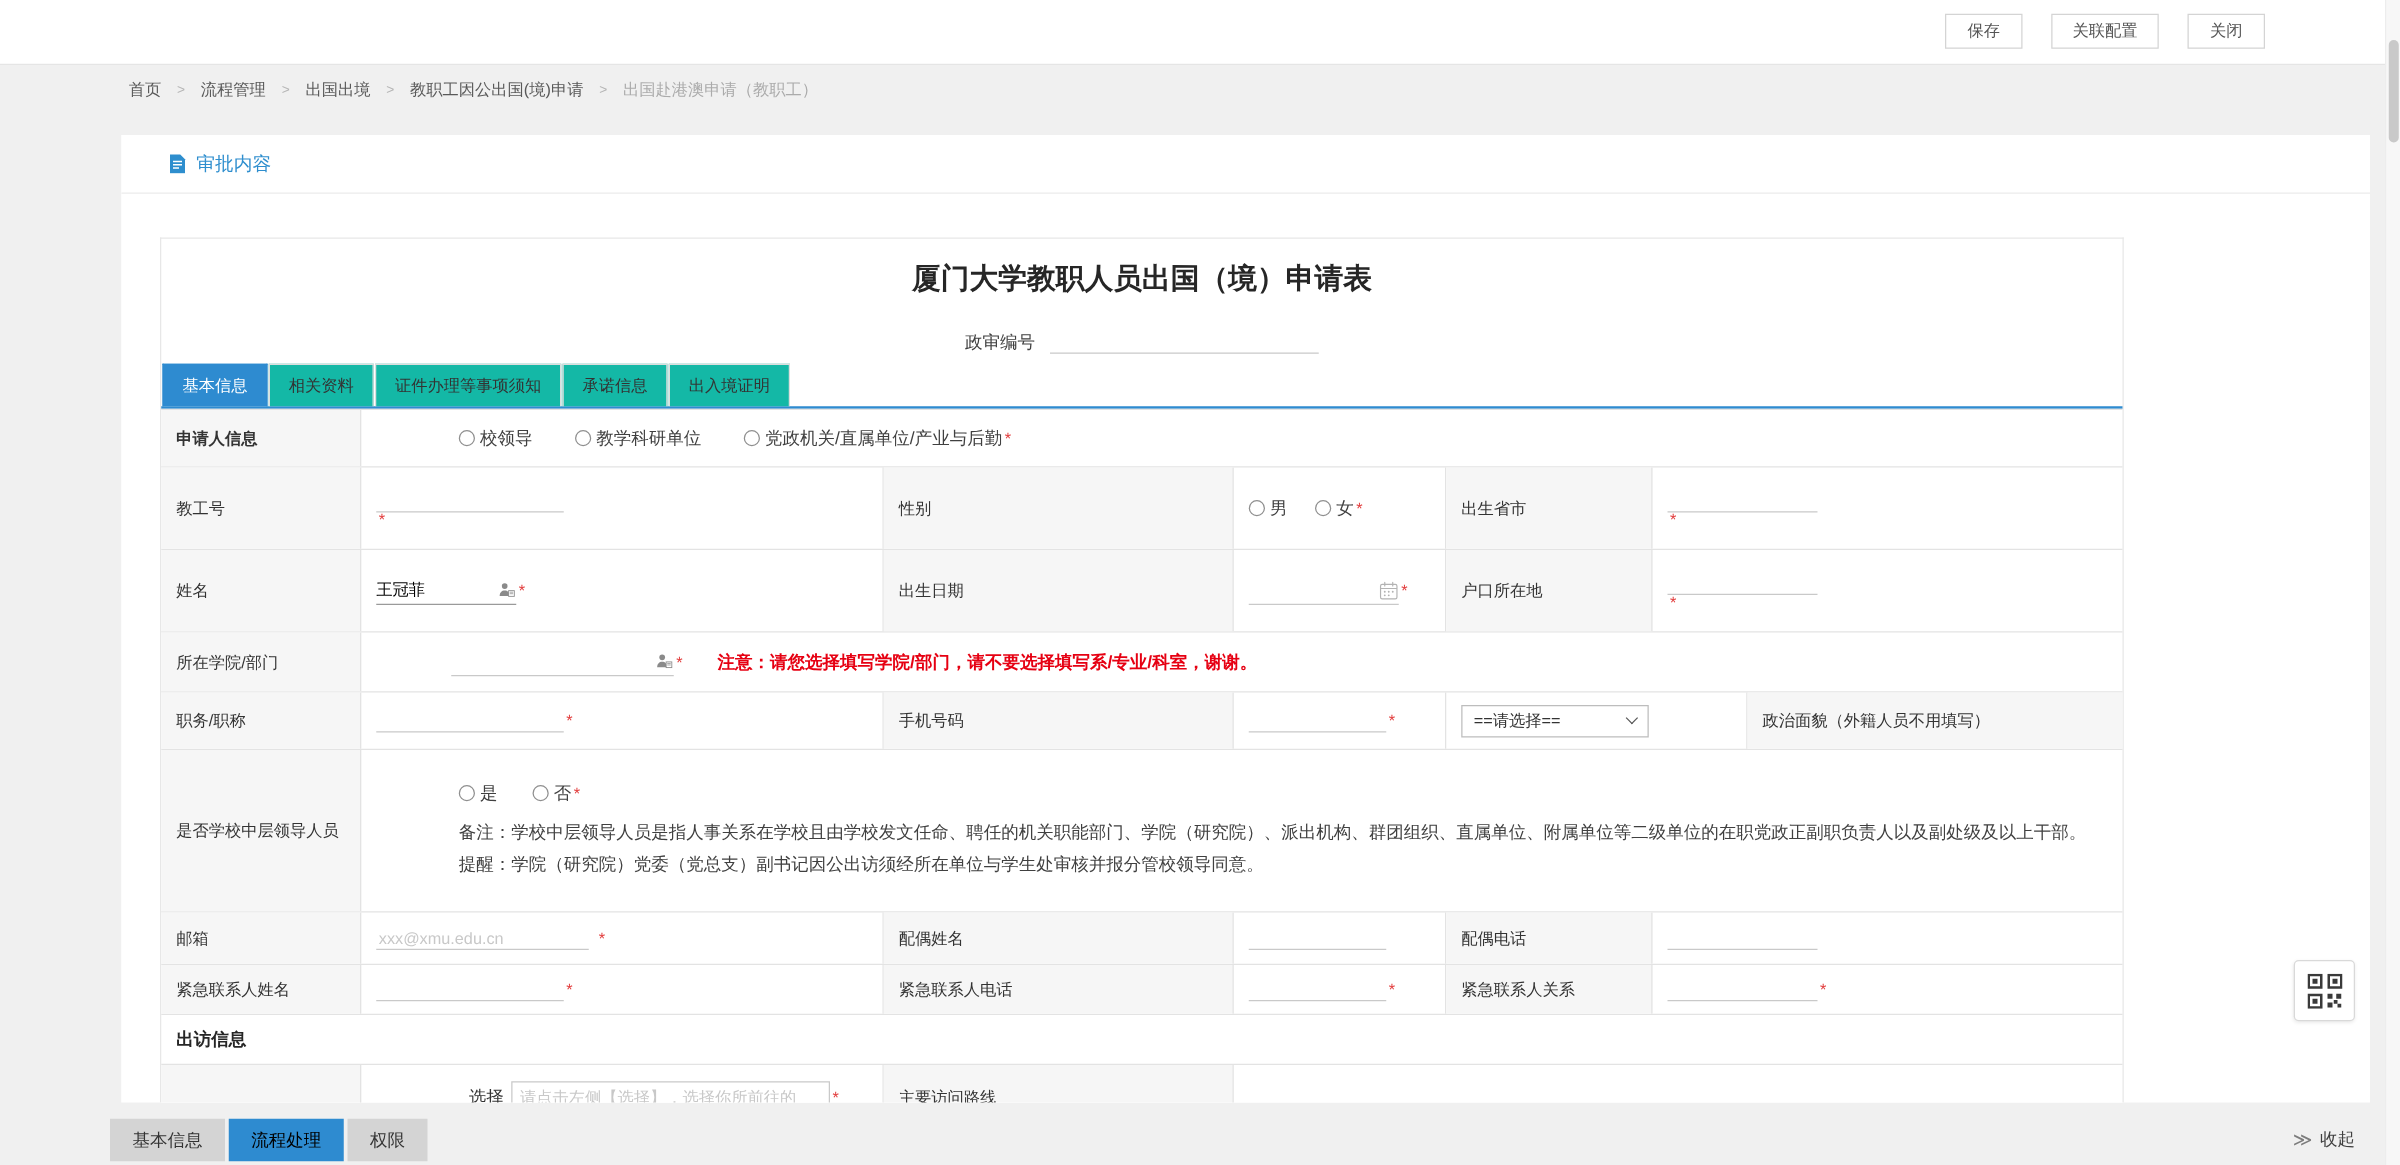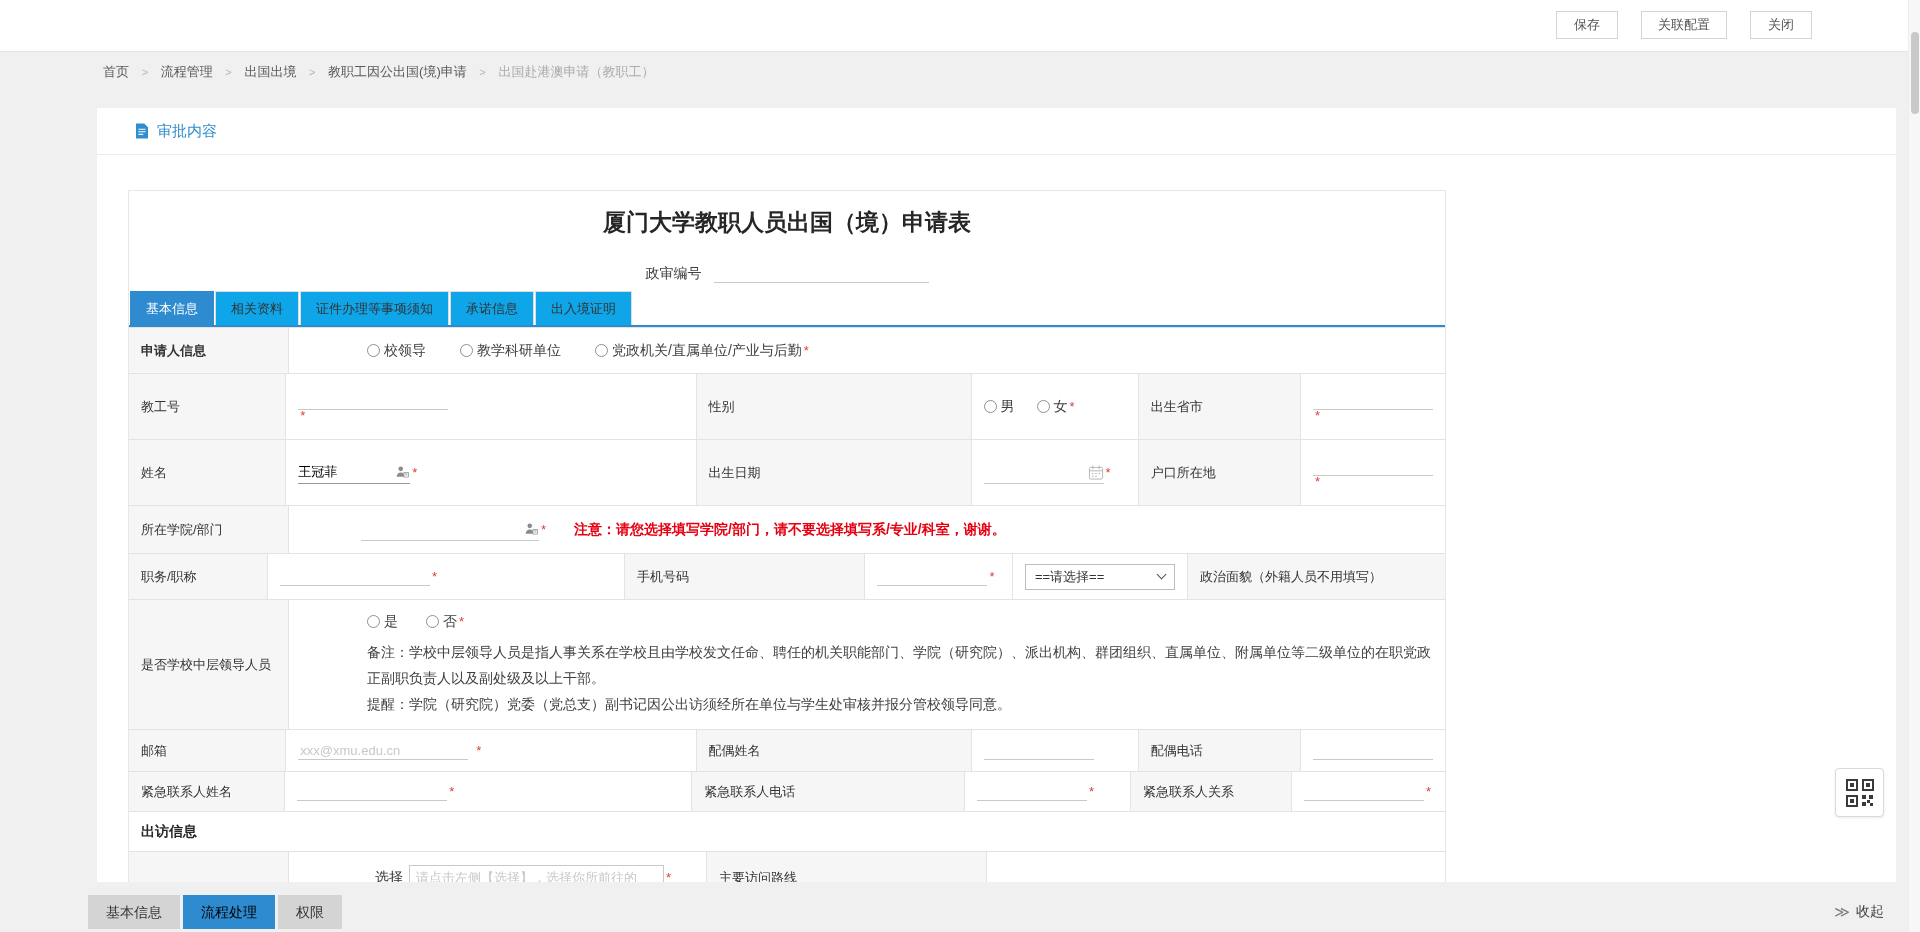--- a/index.html
+++ b/index.html
@@ -20,29 +20,29 @@
   .breadcrumb span { vertical-align:middle; }
   .crumb-sep { color:#b5b5b5; margin:0 9px; font-size:11px; }
   .crumb-current { color:#ababab; }
   
   .card { position:absolute; left:97px; top:108px; width:1799px; height:774px;
     background:#fff; overflow:hidden; }
   .card-header { height:47px; border-bottom:1px solid #ececec; display:flex;
     align-items:center; padding-left:38px; }
   .card-header .hd-title { color:#2e8ece; font-size:15px; margin-left:8px; }
   
-  .form-wrap { margin:35px 0 0 31px; width:1318px; border:1px solid #e7e7e7;
+  .form-wrap { margin:35px 0 0 31px; width:1571px; border:1px solid #e7e7e7;
     border-bottom:none; background:#fff; }
   .form-title { text-align:center; font-size:23px; font-weight:bold;
     color:#262626; padding-top:16px; line-height:30px; }
   .review-row { display:flex; justify-content:center; align-items:flex-end;
     height:36px; margin-top:10px; font-size:14px; color:#404040; }
   .review-row .review-input { width:215px; margin-left:12px; }
   .tabs { display:flex; margin-top:8px; border-bottom:2px solid #2e8bd0; padding-left:1px; }
-  .tab { padding:0 15px; height:34px; line-height:33px; background:#0ea5e9;
+  .tab { padding:0 15px; height:34px; line-height:33px; background:#14b8a6;
     border:1px solid #ddd; border-bottom:none; margin-right:1px; font-size:13px;
     color:#333; cursor:pointer; white-space:nowrap; }
   .tab.active { background:#2e8bd0; border-color:#2e8bd0; color:#fff; }
   
   .trow { display:flex; border-top:1px solid #e3e3e3; align-items:stretch; }
   .trow:first-of-type { border-top:none; }
   .c { display:flex; align-items:center; padding:0 12px; border-right:1px solid #e3e3e3; }
   .c:last-child { border-right:none; }
   .lbl { background:#f6f6f6; color:#333; }
   .w160{width:160px;} .w418{width:418px;} .w280{width:280px;}

